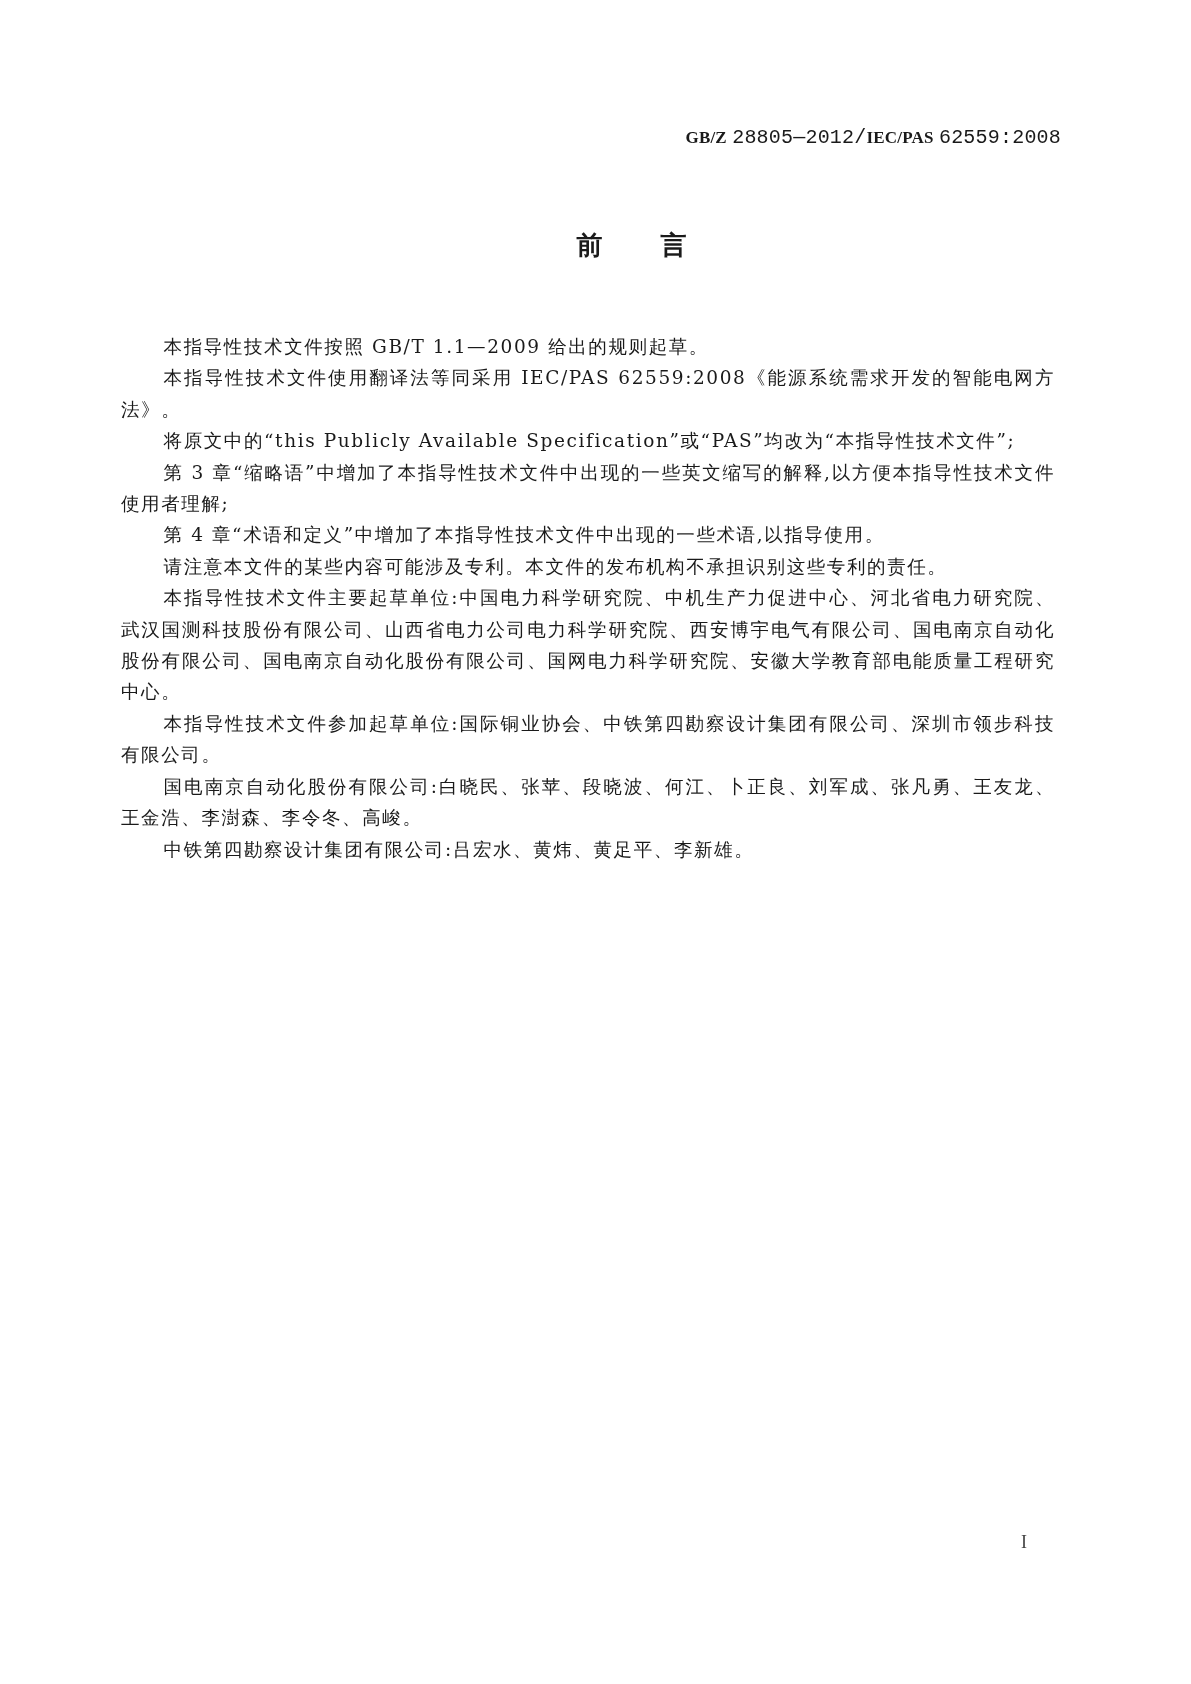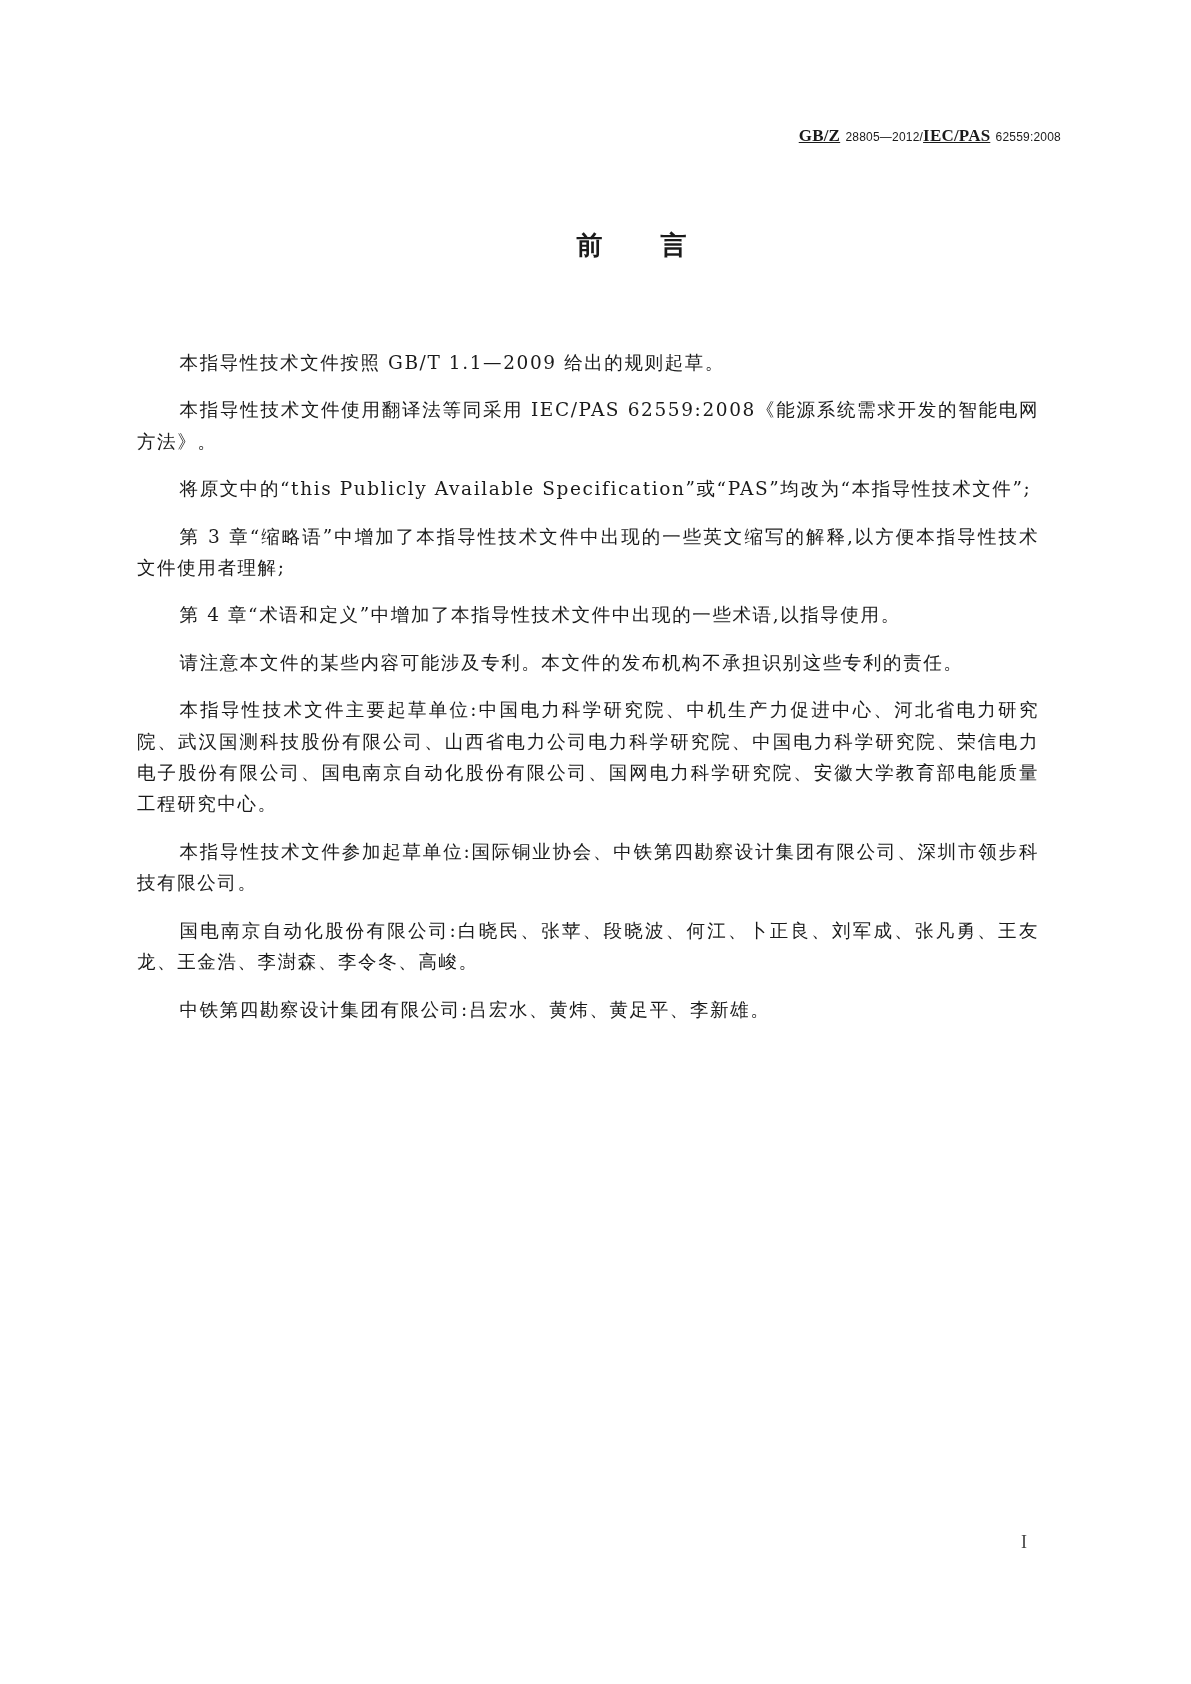--- a/index.html
+++ b/index.html
@@ -1,27 +1,27 @@
 <!DOCTYPE html>
 <html><head>
 <meta charset="utf-8">
 <style>
   html, body { margin: 0; padding: 0; background: #ffffff; }
   body { width: 1191px; height: 1684px; position: relative; overflow: hidden;
          font-family: "DejaVu Serif", "Liberation Serif", serif; color: #1a1a1a; }
   .header { position: absolute; top: 126px; right: 130px; font-size: 16px; letter-spacing: 0.2px; white-space: nowrap; }
-  .header .b { font-family: "Liberation Serif", serif; font-weight: bold; font-size: 17px; text-decoration: underline; }
-  .header .n { font-family: Liberation Sans, sans-serif; font-size: 12px; }
+  .header .b { font-family: "Liberation Serif", serif; font-weight: bold; font-size: 17px; }
+  .header .n { font-family: Liberation Mono, monospace; font-size: 20px; }
   .title { position: absolute; top: 228px; left: 0; width: 1191px; text-align: center;
            font-family: "DejaVu Sans", sans-serif; font-weight: bold; font-size: 26px; letter-spacing: 0; padding-left: 36px; }
   .title span { display: inline-block; }
   .title .gap { width: 58px; }
   .body { position: absolute; top: 331px; left: 121px; width: 934px;
           font-size: 18.5px; line-height: 31.4px; letter-spacing: 1.6px; text-align: justify; }
-  .body p { margin: 16px; text-indent: 2.3em; }
+  .body p { margin: 0; text-indent: 2.3em; }
   .pagenum { position: absolute; top: 1532px; left: 1021px; font-family: "Liberation Serif", serif; font-size: 18px; color: #444; }
 </style>
 </head>
 <body>
 
 <div class="header">
   <span class="b">GB/Z</span>
   <span class="n">28805—2012/</span><span class="b">IEC/PAS</span>
   <span class="n">62559:2008</span>
 </div>
@@ -30,19 +30,19 @@
   <span>前</span><span class="gap"></span><span>言</span>
 </div>
 
 <div class="body">
   <p>本指导性技术文件按照 GB/T 1.1—2009 给出的规则起草。</p>
   <p>本指导性技术文件使用翻译法等同采用 IEC/PAS 62559:2008《能源系统需求开发的智能电网方法》。</p>
   <p>将原文中的“this Publicly Available Specification”或“PAS”均改为“本指导性技术文件”;</p>
   <p>第 3 章“缩略语”中增加了本指导性技术文件中出现的一些英文缩写的解释,以方便本指导性技术文件使用者理解;</p>
   <p>第 4 章“术语和定义”中增加了本指导性技术文件中出现的一些术语,以指导使用。</p>
   <p>请注意本文件的某些内容可能涉及专利。本文件的发布机构不承担识别这些专利的责任。</p>
-  <p>本指导性技术文件主要起草单位:中国电力科学研究院、中机生产力促进中心、河北省电力研究院、武汉国测科技股份有限公司、山西省电力公司电力科学研究院、中国电力科学研究院、荣信电力电子股份有限公司、国电南京自动化股份有限公司、国网电力科学研究院、安徽大学教育部电能质量工程研究中心。</p>
+  <p>本指导性技术文件主要起草单位:中国电力科学研究院、中机生产力促进中心、河北省电力研究院、武汉国测科技股份有限公司、山西省电力公司电力科学研究院、西安博宇电气有限公司、国电南京自动化股份有限公司、国电南京自动化股份有限公司、国网电力科学研究院、安徽大学教育部电能质量工程研究中心。</p>
   <p>本指导性技术文件参加起草单位:国际铜业协会、中铁第四勘察设计集团有限公司、深圳市领步科技有限公司。</p>
   <p>国电南京自动化股份有限公司:白晓民、张苹、段晓波、何江、卜正良、刘军成、张凡勇、王友龙、王金浩、李澍森、李令冬、高峻。</p>
   <p>中铁第四勘察设计集团有限公司:吕宏水、黄炜、黄足平、李新雄。</p>
 </div>
 
 <div class="pagenum">I</div>
 
 </body></html>

